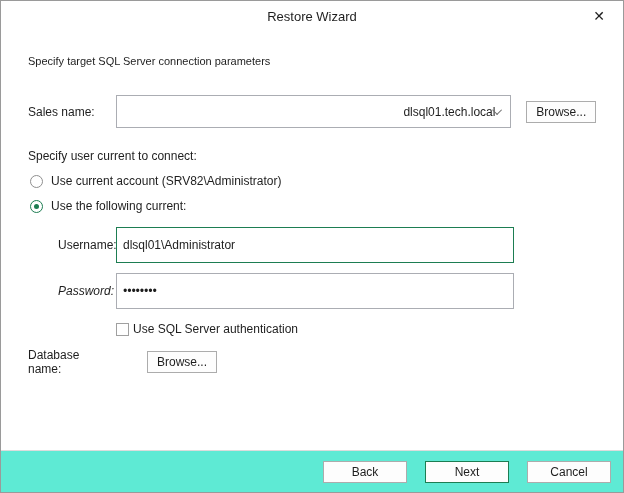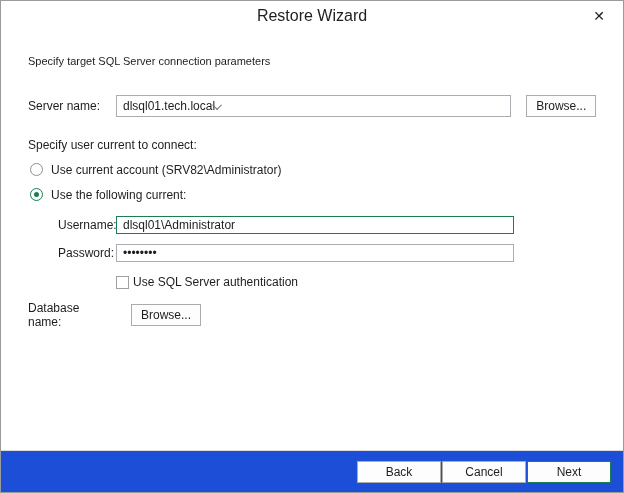--- a/index.html
+++ b/index.html
@@ -20,21 +20,21 @@
     --input-border: #abadb3;
   }
   
   .titlebar {
     height: 30px;
     display: flex;
     align-items: center;
     justify-content: center;
     position: relative;
   }
-  .titlebar .title { font-size: 16px; color: #1e1e1e; }
+  .titlebar .title { font-size: 13px; color: #1e1e1e; }
   .close-btn {
     position: absolute;
     right: 8px;
     top: 0;
     width: 32px;
     height: 30px;
     border: none;
     background: transparent;
     font-size: 14px;
     line-height: 30px;
@@ -48,37 +48,37 @@
     font-size: 11px;
     font-weight: 400;
     margin-top: 24px;
     color: #1e1e1e;
   }
   .row { display: flex; align-items: center; }
   .label-col { flex: 0 0 88px; width: 88px; }
   .label-col.indented { flex: 0 0 58px; width: 58px; margin-left: 30px; }
   .text-input {
     width: 398px;
-    height: 18px;
+    height: 36px;
     border: 1px solid var(--input-border);
     background: #fff;
     padding: 0 6px;
     font: inherit;
     color: #1e1e1e;
     outline: none;
   }
   .text-input.focused { border: 1px solid var(--green); }
   .combo {
     width: 398px;
-    height: 22px;
+    height: 33px;
     border: 1px solid var(--input-border);
     background: #fff;
     display: flex;
     align-items: center;
-    justify-content: flex-start;
+    justify-content: flex-end;
     padding: 0 8px 0 6px;
     cursor: default;
   }
   .chevron {
     width: 7px;
     height: 7px;
     border-left: 1px solid #6d6d6d;
     border-bottom: 1px solid #6d6d6d;
     transform: rotate(-45deg) translateY(-2px);
   }
@@ -86,21 +86,21 @@
     height: 22px;
     border: 1px solid #acacac;
     background: #fdfdfd;
     font: inherit;
     color: #1e1e1e;
     cursor: pointer;
   }
   .browse-btn { width: 70px; margin-left: 15px; }
   .section-label { margin-top: 21px; }
   
-  .radio-row { display: flex; align-items: flex-start; margin-top: 11px; margin-left: 2px; }
+  .radio-row { display: flex; align-items: center; margin-top: 11px; margin-left: 2px; }
   .radio {
     width: 13px; height: 13px;
     border-radius: 50%;
     border: 1px solid #8f8f8f;
     background: #fff;
     position: relative;
     flex: 0 0 13px;
   }
   .radio.selected { border-color: var(--green); }
   .radio.selected::after {
@@ -116,54 +116,54 @@
   .checkbox {
     width: 13px; height: 13px;
     border: 1px solid #a0a0a0;
     background: #fff;
     flex: 0 0 13px;
   }
   .check-label { margin-left: 4px; }
   
   .row-server   { margin-top: 28px; }
   .row-username { margin-top: 14px; }
-  .row-password { margin-top: 10px; }
-  .row-database { margin-top: 12px; }
+  .row-password { margin-top: 10px; font-style: italic; }
+  .row-database { margin-top: 12px; gap: 16px; }
   
   .footer {
     position: absolute;
     left: 0; right: 0; bottom: 0;
     height: 42px;
     border-top: 1px solid #dcdcdc;
-    background: #1d4ed8;
+    background: #5eead4;
     display: flex;
     align-items: center;
     justify-content: flex-end;
-    gap: 1px;
+    gap: 18px;
     padding: 0 12px;
   }
   .footer .btn { width: 84px; }
   .footer .btn.next { border: 1px solid var(--green); }
 </style>
 </head>
 <body>
 
 <div class="dialog">
 
   <div class="titlebar">
     <span class="title">Restore Wizard</span>
     <button class="close-btn">✕</button>
   </div>
 
   <div class="content">
 
     <div class="heading">Specify target SQL Server connection parameters</div>
 
     <div class="row row-server">
-      <span class="label-col">Server name:</span>
+      <span class="label-col">Sales name:</span>
       <div class="combo">
         <span>dlsql01.tech.local</span>
         <span class="chevron"></span>
       </div>
       <button class="btn browse-btn">Browse...</button>
     </div>
 
     <div class="section-label">Specify user current to connect:</div>
 
     <div class="radio-row">
@@ -193,17 +193,17 @@
 
     <div class="row row-database">
       <span class="label-col">Database name:</span>
       <button class="btn browse-btn">Browse...</button>
     </div>
 
   </div>
 
   <div class="footer">
     <button class="btn">Back</button>
+    <button class="btn next">Next</button>
     <button class="btn">Cancel</button>
-    <button class="btn next">Next</button>
   </div>
 
 </div>
 
 </body></html>

